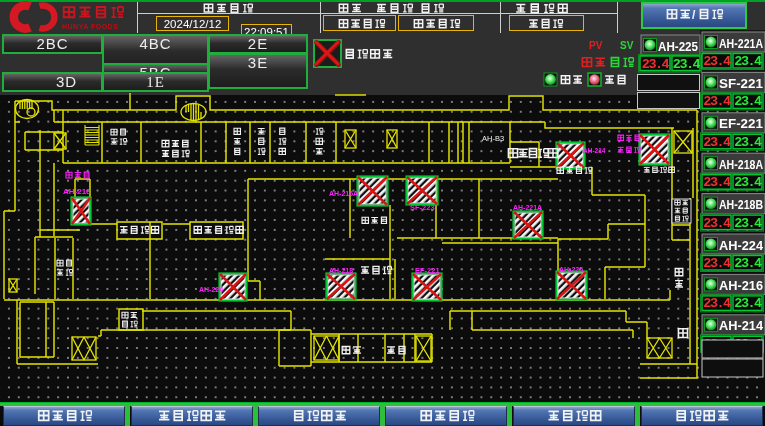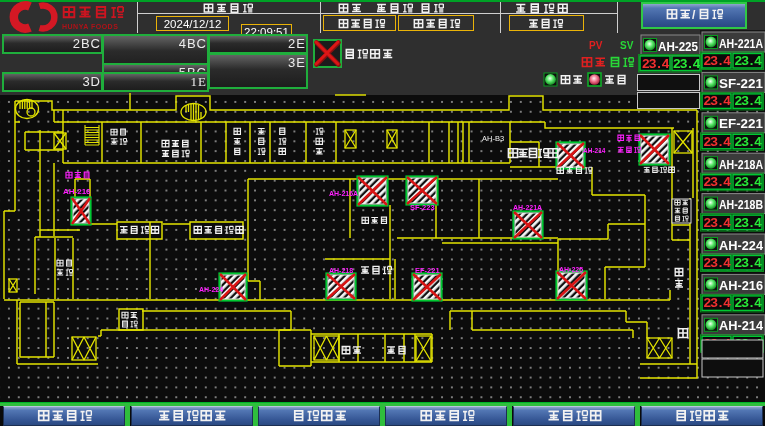--- a/index.html
+++ b/index.html
@@ -1,20 +1,20 @@
 <!DOCTYPE html>
 <html><head><meta charset="utf-8">
 <style>
 html,body{margin:0;padding:0;width:765px;height:426px;overflow:hidden;background:#2e2e2e;font-family:"Liberation Sans",sans-serif;}
 .abs{position:absolute;}
 #page{position:relative;width:765px;height:426px;background:#2f2f2f;}
 .dots{background-image:radial-gradient(circle,#939393 0.7px,transparent 0.95px);background-size:9.85px 9.85px;background-position:4px 4px;}
 .dotsd{background-image:radial-gradient(circle,#7d7d7d 0.7px,transparent 0.95px);background-size:9.85px 9.85px;background-position:4px 2px;}
 .gbox{border:1px solid #eab308;color:#fff;text-align:center;box-sizing:border-box;}
-.btn{background:linear-gradient(#646464,#2b2b2b 45%,#1d1d1d);border:2px solid #1fae3c;box-sizing:border-box;color:#ececec;text-align:right;font-size:13px;letter-spacing:1px;}
+.btn{background:linear-gradient(#646464,#2b2b2b 45%,#1d1d1d);border:2px solid #1fae3c;box-sizing:border-box;color:#ececec;text-align:center;font-size:15px;letter-spacing:1px;}
 .bluebtn{background:linear-gradient(#8fa6cc,#5377b4 18%,#335492 75%,#2a4982);box-sizing:border-box;color:#fff;text-align:center;}
 </style></head><body>
 <div id="page" class="dots">
 
 <div class="abs dotsd" style="left:0;top:95px;width:765px;height:307px;background-color:#0c0c0c;"></div>
 
 <div class="abs" style="left:0;top:402px;width:765px;height:24px;background:#0a0a0a;"></div>
 
 <div class="abs dotsd" style="left:700px;top:30px;width:65px;height:65px;background-color:#161616;"></div>
 

